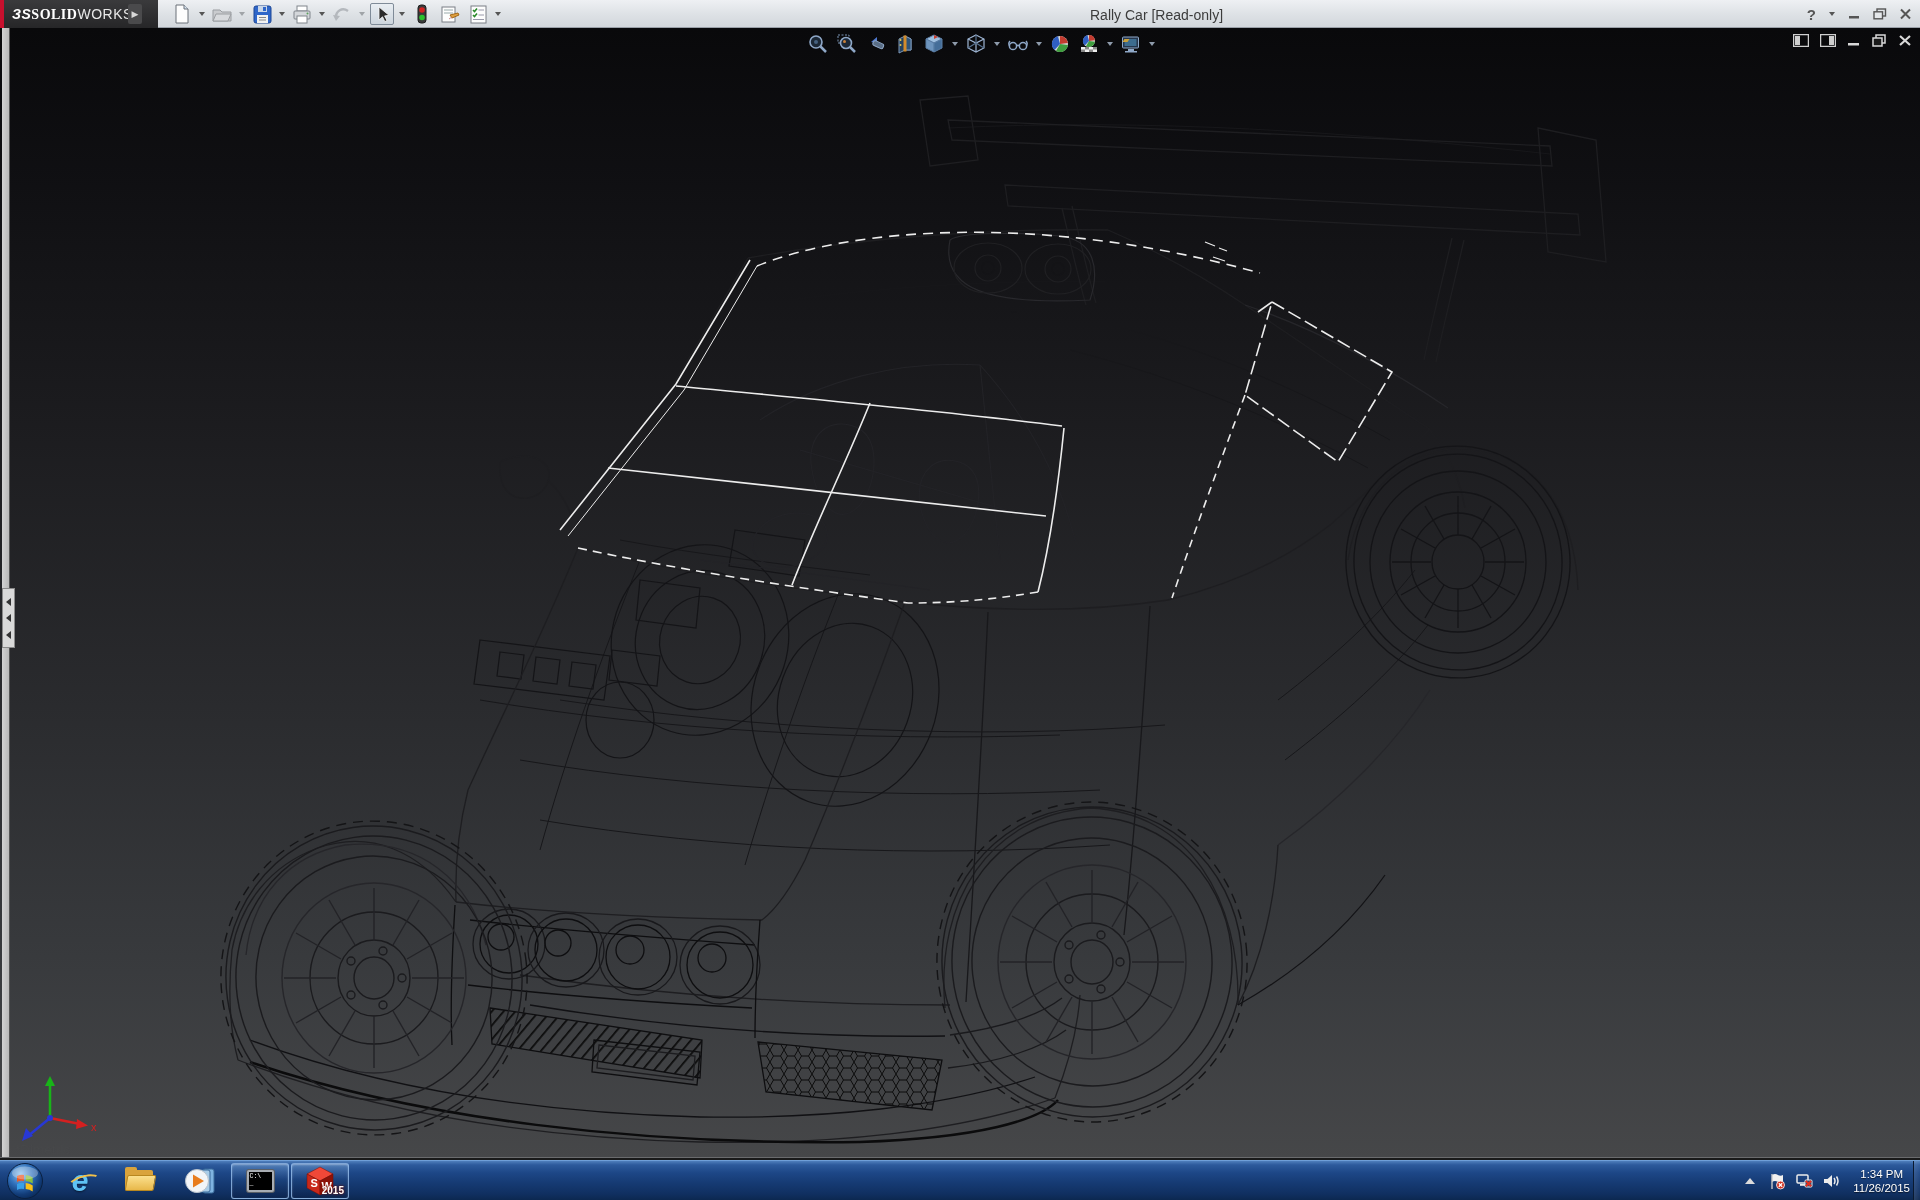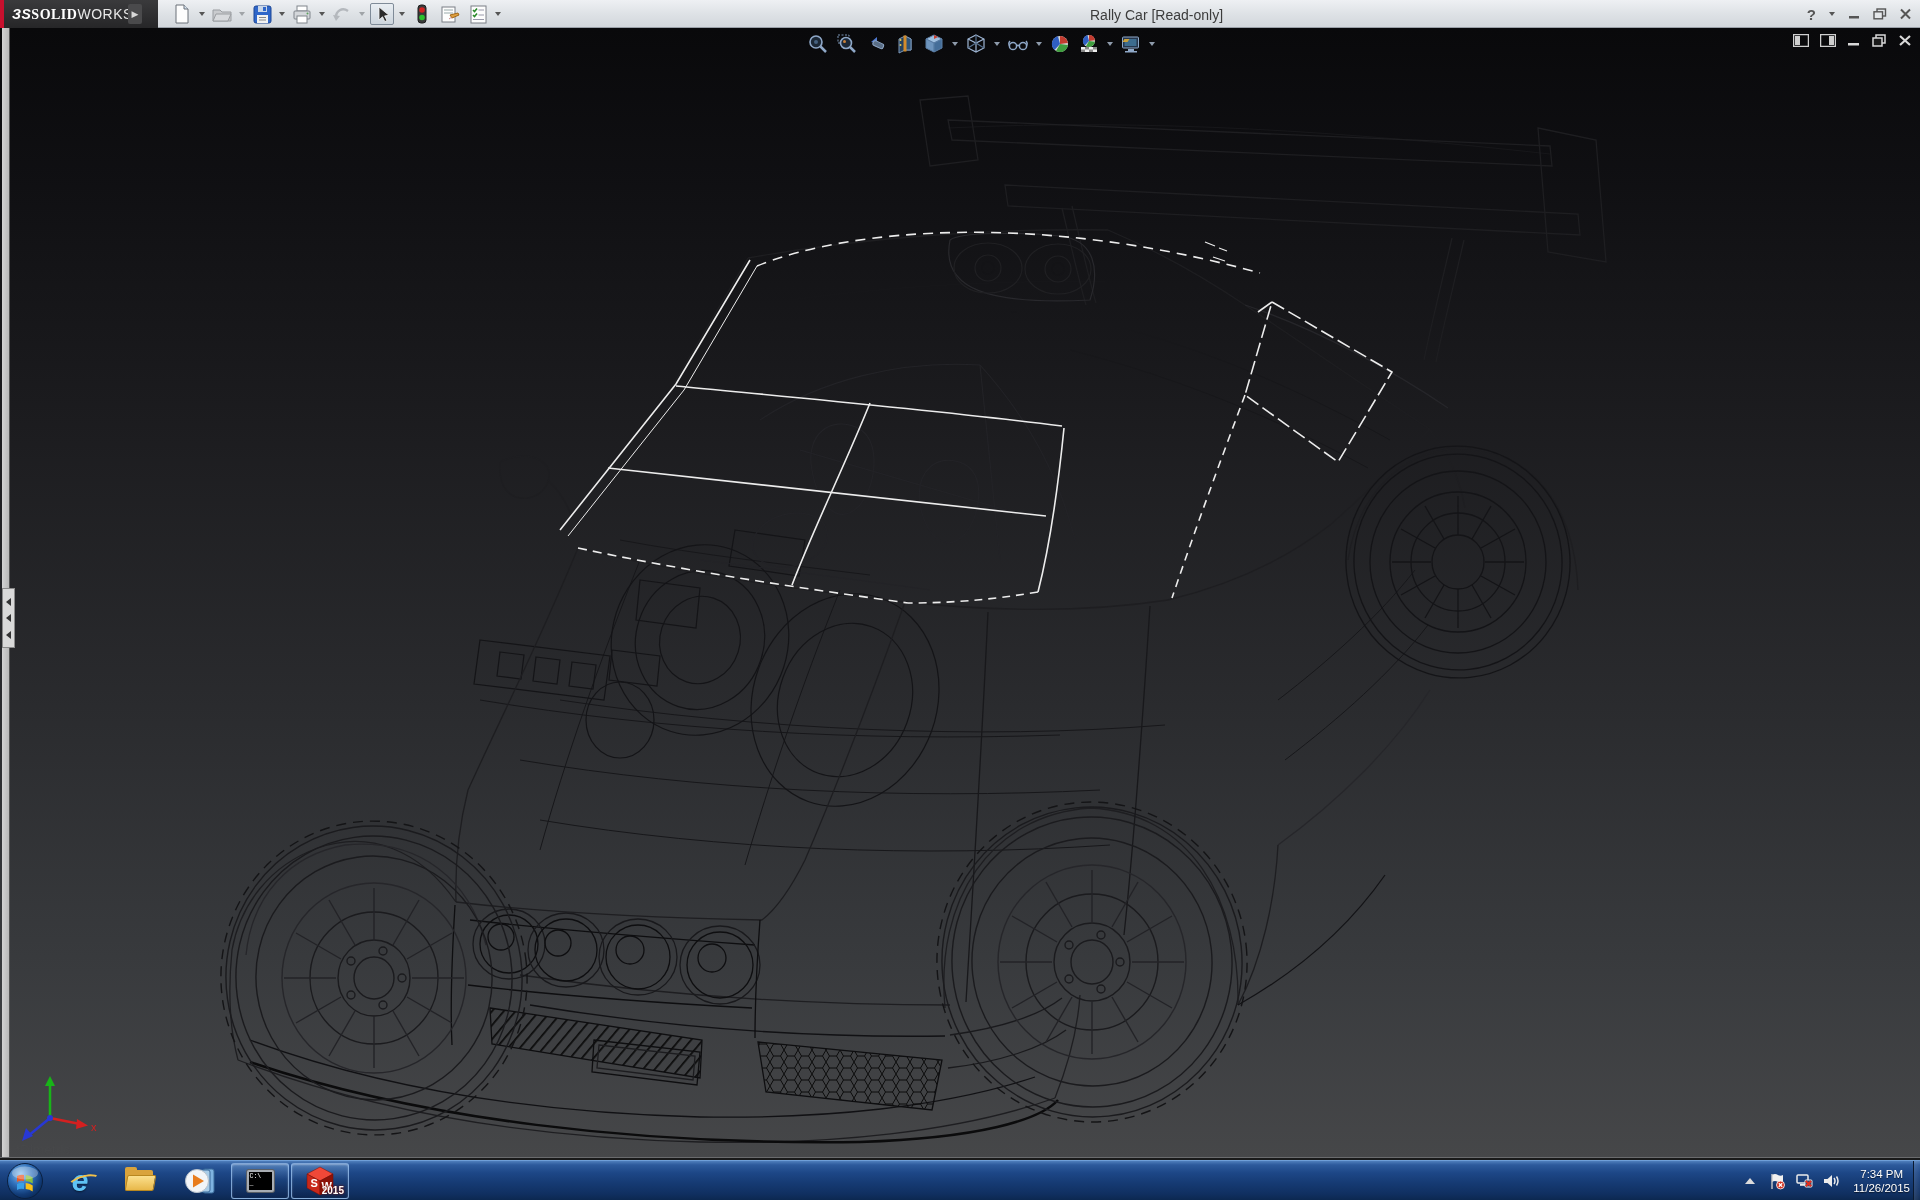--- a/index.html
+++ b/index.html
@@ -595,18 +595,18 @@
           <path d="M10.8,9 L16.2,14.2 M16.2,9 L10.8,14.2" stroke="#e03020" stroke-width="2"></path>
         </svg>
     </span>
     <span class="tray-icon">
       <svg width="19" height="18">
           <path d="M2,7 h3.5 L10,3 v12 L5.5,11 H2 Z" fill="#ececec"></path>
           <path d="M12,6 q2,3 0,6 M14.5,4.5 q3,4.5 0,9" fill="none" stroke="#ececec" stroke-width="1.5"></path>
         </svg>
     </span>
     <div class="clock">
-      <div>7:34 PM</div>
+      <div>1:34 PM</div>
       <div>11/26/2015</div>
     </div>
   </div>
   <div class="show-desktop"></div>
 </div>
 
 </body></html>

